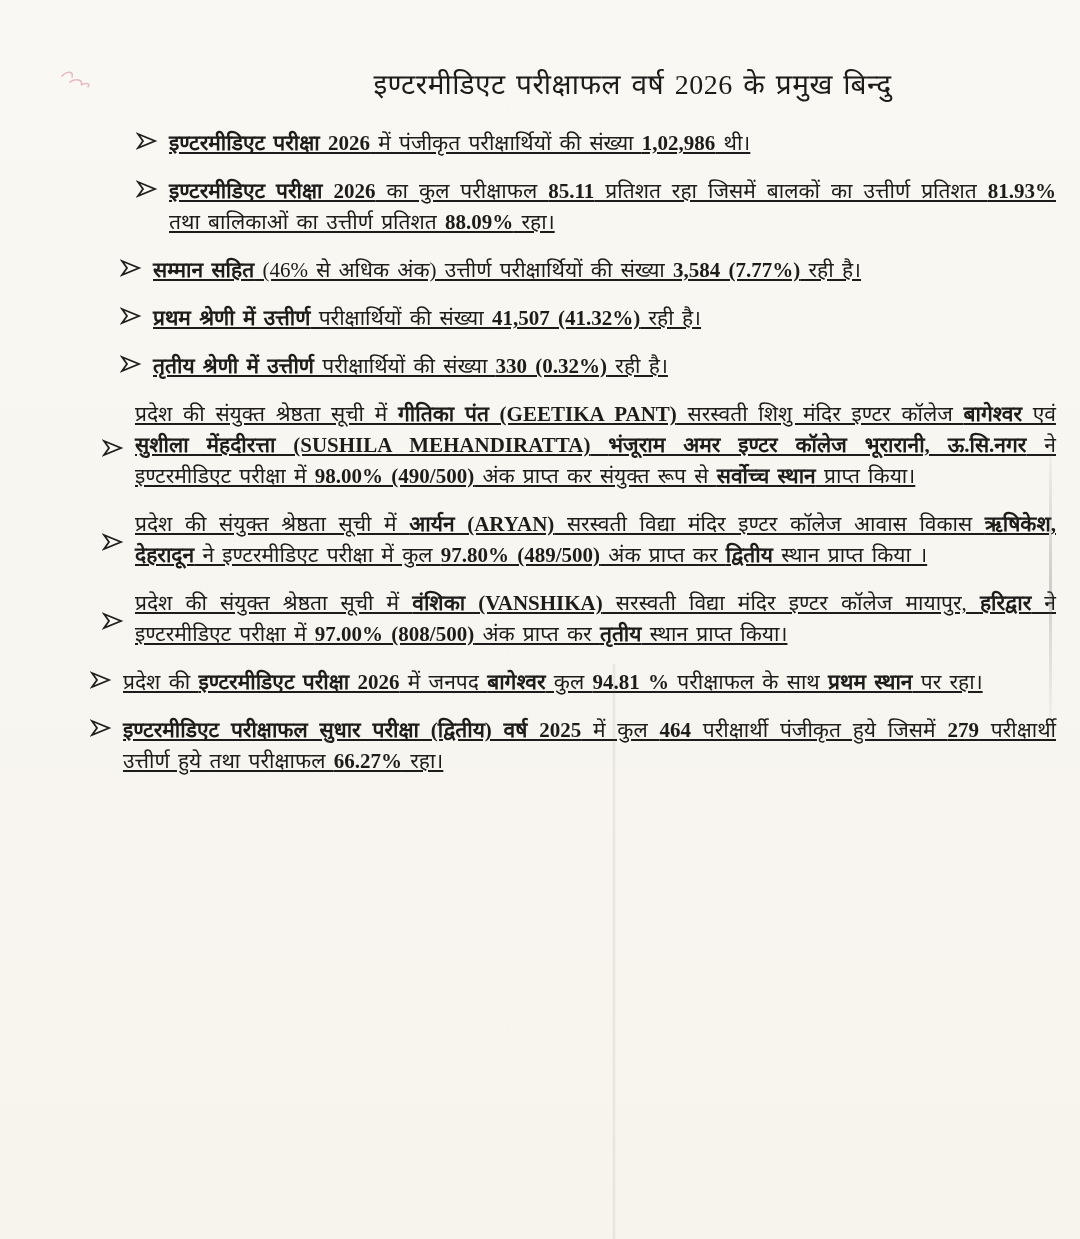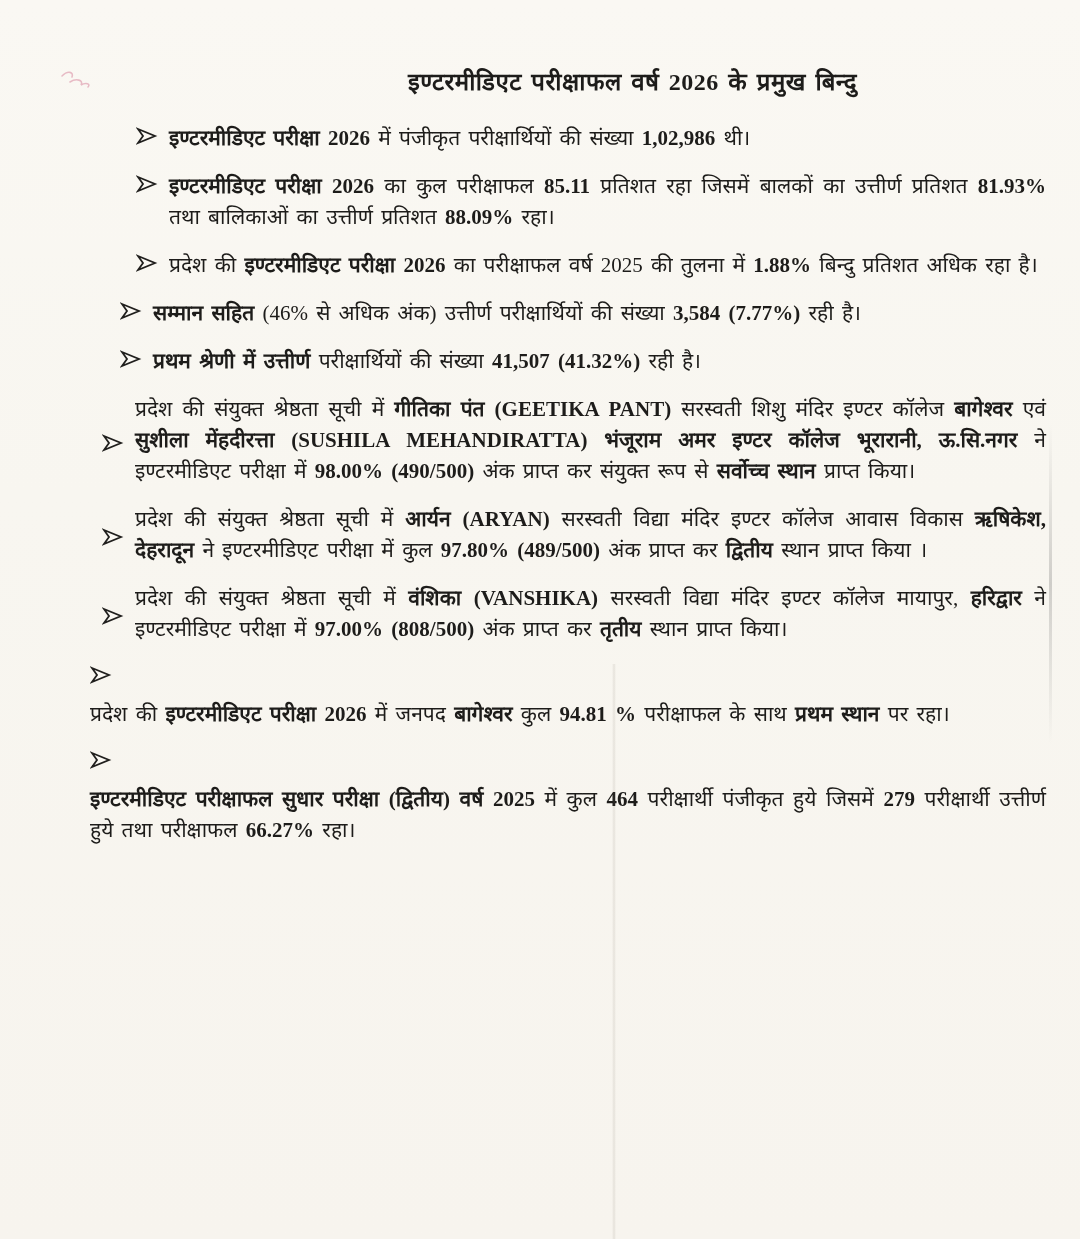--- a/index.html
+++ b/index.html
@@ -20,37 +20,37 @@
   .edge-shadow{
     position:absolute;right:28px;top:360px;width:3px;height:320px;
     background:linear-gradient(180deg,rgba(100,100,100,0),rgba(100,100,100,.28),rgba(100,100,100,0));
     pointer-events:none;
   }
   .ink-mark{position:absolute;left:58px;top:4px;width:48px;height:30px;opacity:.55;}
   .title{
     margin:64px 45px 26px 160px;
     text-align:center;
     padding-left:70px;
-    font-size:24px;font-weight:700;letter-spacing:.5px;word-spacing:3px;
+    font-size:28px;font-weight:400;letter-spacing:.5px;word-spacing:3px;
   }
-  .bullets{padding-right:34px;}
+  .bullets{padding-right:24px;text-decoration:underline;}
   .bullet{
     display:flex;align-items:flex-start;
     font-size:21px;line-height:31px;word-spacing:3px;
     margin-bottom:17px;
     text-align:justify;
   }
   .bullet .marker{flex:0 0 33px;padding-top:4px;}
   .bullet .marker svg{display:block;}
   .bullet .btext{flex:1 1 auto;}
   .bold{font-weight:700;}
   .i0{margin-left:136px;}
   .i1{margin-left:120px;}
   .i2{margin-left:102px;align-items:center;}
-  .i3{margin-left:90px;flex-direction:column;}
+  .i3{margin-left:90px;}
 </style>
 </head>
 <body>
 
 <div class="page">
 
   <svg class="ink-mark" viewBox="0 0 48 30" xmlns="http://www.w3.org/2000/svg">
     <path d="M4 8 C 10 2, 16 4, 14 9 M12 14 C 18 10, 26 12, 23 17 C 28 14, 33 16, 30 19" fill="none" stroke="#d98aa0" stroke-width="1.6" stroke-linecap="round"></path>
   </svg>
 
@@ -66,43 +66,43 @@
         <span class="btext"><span class="bold">इण्टरमीडिएट परीक्षा 2026</span><span> में पंजीकृत परीक्षार्थियों की संख्या </span><span class="bold">1,02,986</span><span> थी।</span></span>
       </div>
       <div class="bullet i0">
         <span class="marker">
           <svg width="22" height="18" viewBox="0 0 22 18">
             <path d="M2 2 L19 9 L2 16 L7 9 Z" fill="#fbf9f4" stroke="#201f1d" stroke-width="1.8" stroke-linejoin="miter"></path>
           </svg>
         </span>
         <span class="btext"><span class="bold">इण्टरमीडिएट परीक्षा 2026</span><span> का कुल परीक्षाफल </span><span class="bold">85.11</span><span> प्रतिशत रहा जिसमें बालकों का उत्तीर्ण प्रतिशत </span><span class="bold">81.93%</span><span> तथा बालिकाओं का उत्तीर्ण प्रतिशत </span><span class="bold">88.09%</span><span> रहा।</span></span>
       </div>
-      <div class="bullet i0">
-        <span class="marker">
-          <svg width="22" height="18" viewBox="0 0 22 18">
-            <path d="M2 2 L19 9 L2 16 L7 9 Z" fill="#fbf9f4" stroke="#201f1d" stroke-width="1.8" stroke-linejoin="miter"></path>
-          </svg>
-        </span>
-        <span class="btext"><span>प्रदेश की </span><span class="bold">इण्टरमीडिएट परीक्षा 2026</span><span> का परीक्षाफल वर्ष 2025 की तुलना में </span><span class="bold">1.88%</span><span> बिन्दु प्रतिशत अधिक रहा है।</span></span>
-      </div>
       <div class="bullet i1">
         <span class="marker">
           <svg width="22" height="18" viewBox="0 0 22 18">
             <path d="M2 2 L19 9 L2 16 L7 9 Z" fill="#fbf9f4" stroke="#201f1d" stroke-width="1.8" stroke-linejoin="miter"></path>
           </svg>
         </span>
         <span class="btext"><span class="bold">सम्मान सहित</span><span> (46% से अधिक अंक) उत्तीर्ण परीक्षार्थियों की संख्या </span><span class="bold">3,584 (7.77%)</span><span> रही है।</span></span>
       </div>
       <div class="bullet i1">
         <span class="marker">
           <svg width="22" height="18" viewBox="0 0 22 18">
             <path d="M2 2 L19 9 L2 16 L7 9 Z" fill="#fbf9f4" stroke="#201f1d" stroke-width="1.8" stroke-linejoin="miter"></path>
           </svg>
         </span>
         <span class="btext"><span class="bold">प्रथम श्रेणी में उत्तीर्ण</span><span> परीक्षार्थियों की संख्या </span><span class="bold">41,507 (41.32%)</span><span> रही है।</span></span>
+      </div>
+      <div class="bullet i1">
+        <span class="marker">
+          <svg width="22" height="18" viewBox="0 0 22 18">
+            <path d="M2 2 L19 9 L2 16 L7 9 Z" fill="#fbf9f4" stroke="#201f1d" stroke-width="1.8" stroke-linejoin="miter"></path>
+          </svg>
+        </span>
+        <span class="btext"><span class="bold">तृतीय श्रेणी में उत्तीर्ण</span><span> परीक्षार्थियों की संख्या </span><span class="bold">330 (0.32%)</span><span> रही है।</span></span>
       </div>
       <div class="bullet i2">
         <span class="marker">
           <svg width="22" height="18" viewBox="0 0 22 18">
             <path d="M2 2 L19 9 L2 16 L7 9 Z" fill="#fbf9f4" stroke="#201f1d" stroke-width="1.8" stroke-linejoin="miter"></path>
           </svg>
         </span>
         <span class="btext"><span>प्रदेश की संयुक्त श्रेष्ठता सूची में </span><span class="bold">गीतिका पंत (GEETIKA PANT)</span><span> सरस्वती शिशु मंदिर इण्टर कॉलेज </span><span class="bold">बागेश्वर</span><span> एवं </span><span class="bold">सुशीला मेंहदीरत्ता (SUSHILA MEHANDIRATTA)</span><span> </span><span class="bold">भंजूराम अमर इण्टर कॉलेज भूरारानी, ऊ.सि.नगर</span><span> ने इण्टरमीडिएट परीक्षा में </span><span class="bold">98.00% (490/500)</span><span> अंक प्राप्त कर संयुक्त रूप से </span><span class="bold">सर्वोच्च स्थान</span><span> प्राप्त किया।</span></span>
       </div>
       <div class="bullet i2">

